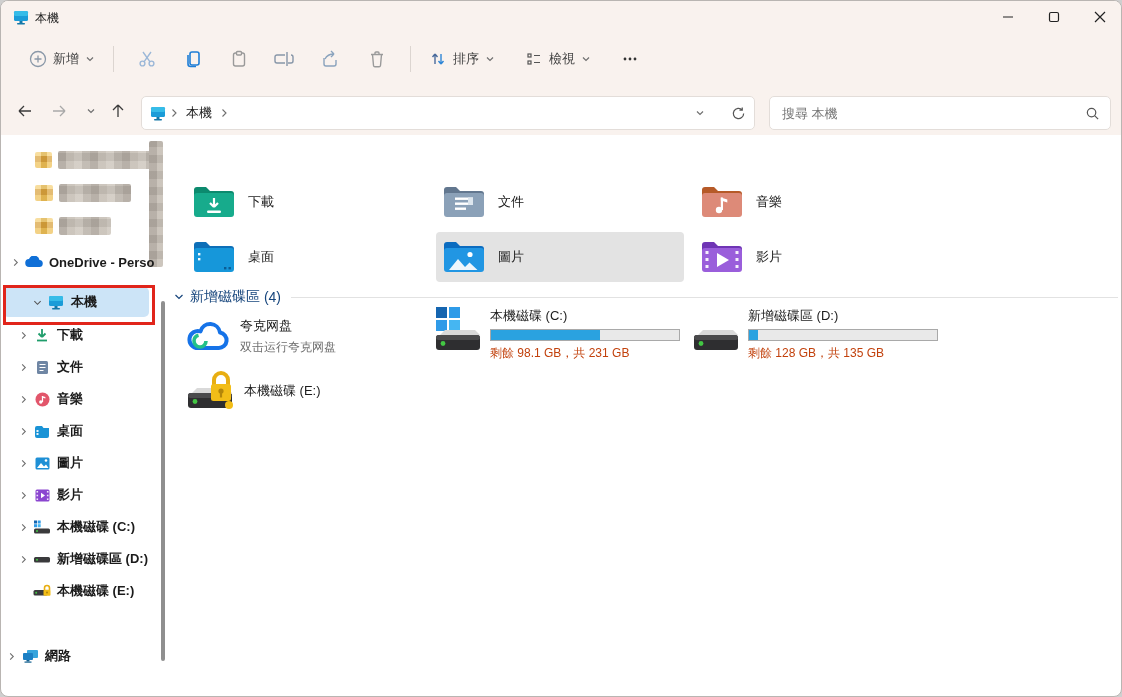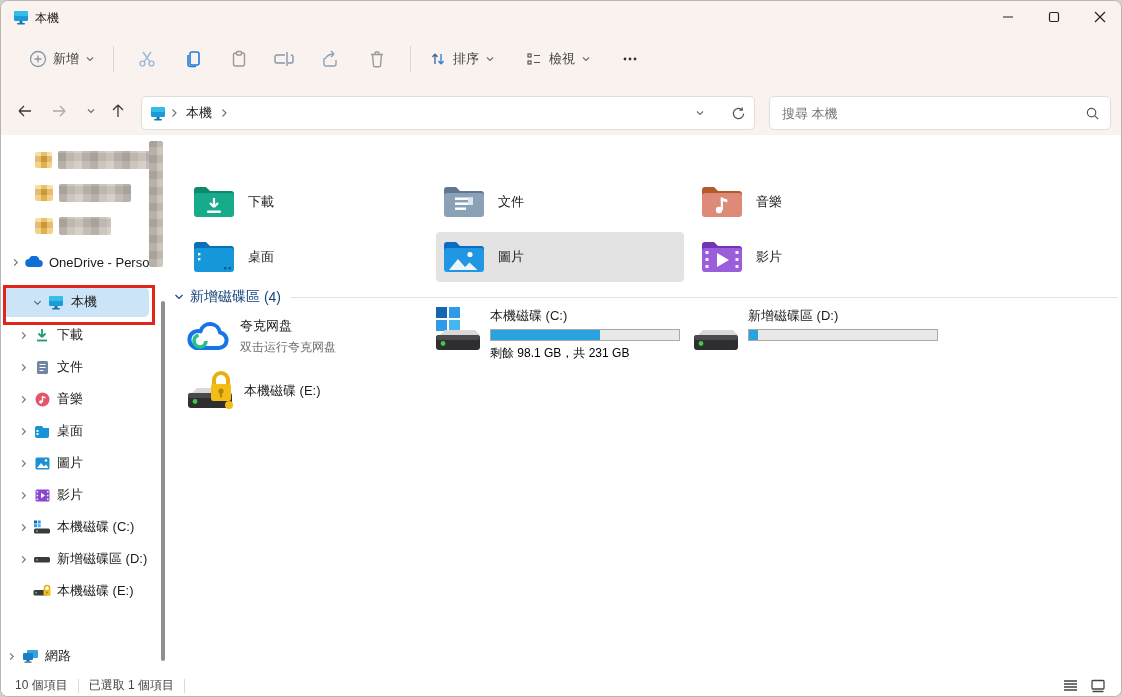--- a/index.html
+++ b/index.html
@@ -17,41 +17,41 @@
   
   #navrow{left:0;top:84px;width:100%;height:50px;background:#f9f2ee;border-bottom:1px solid #e6e0dc;}
   .navbtn{top:96px;width:28px;height:28px;display:flex;align-items:center;justify-content:center;border-radius:5px;}
   #addressbox{left:140px;top:95px;width:614px;height:34px;background:#fff;border:1px solid #e3ddd9;border-radius:5px;display:flex;align-items:center;box-sizing:border-box;padding:0 8px;}
   #searchbox{left:768px;top:95px;width:342px;height:34px;background:#fff;border:1px solid #e3ddd9;border-radius:5px;display:flex;align-items:center;box-sizing:border-box;padding:0 10px;}
   #searchbox input{border:0;outline:0;flex:1;font-size:13px;color:#333;font-family:inherit;background:transparent;}
   #searchbox input::placeholder{color:#767676;}
   .crumb{font-size:13px;color:#1b1b1b;margin:0 4px;}
   
   #sidebar{left:0;top:134px;width:167px;height:538px;background:#fff;}
-  .srow{position:absolute;left:0;width:160px;height:30px;display:flex;align-items:center;border-radius:5px;font-size:13px;color:#1b1b1b;}
+  .srow{position:absolute;left:0;width:160px;height:30px;display:flex;align-items:center;border-radius:5px;font-size:13px;color:#1b1b1b;font-weight:bold;}
   .srow .chev{width:12px;display:flex;justify-content:center;}
   .srow .sic{width:18px;height:16px;margin:0 6px 0 4px;display:flex;align-items:center;justify-content:center;}
   .sel{background:#cce4f7;}
   #redbox{left:2px;top:150px;width:146px;height:34px;border:3px solid #e1251b;z-index:5;}
   #side-scroll{left:160px;top:166px;width:4px;height:360px;background:#8f8f8f;border-radius:2px;}
   .mosaic-text{border-radius:2px;background-image:repeating-linear-gradient(90deg,rgba(110,100,92,.30) 0 8px,rgba(178,170,160,.30) 8px 16px,rgba(208,202,194,.30) 16px 24px,rgba(148,141,133,.30) 24px 32px),repeating-linear-gradient(0deg,#d8d2ca 0 8px,#c3bdb5 8px 16px);}
   .mosaic-icon{border-radius:2px;background-image:repeating-linear-gradient(90deg,rgba(255,255,255,.28) 0 6px,rgba(90,60,10,.10) 6px 12px),repeating-linear-gradient(0deg,#eec057 0 6px,#d9a23d 6px 12px,#f5d17a 12px 18px);}
   
   #main{left:167px;top:134px;width:955px;height:538px;background:#fff;}
   .gheader{position:absolute;display:flex;align-items:center;font-size:14px;color:#16457c;}
   .gheader .gline{height:1px;background:#e2e2e2;margin-left:10px;}
   .tile{position:absolute;width:248px;height:50px;display:flex;align-items:center;border-radius:4px;}
   .tile .tlabel{font-size:13px;color:#1b1b1b;margin-left:12px;}
   .tile-sel{background:#e3e3e3;}
   .dtile{position:absolute;display:flex;}
   .dname{font-size:13px;color:#1b1b1b;}
   .dsub{font-size:12px;color:#6e6e6e;margin-top:4px;}
   .bar{width:190px;height:12px;border:1px solid #a9a9a9;background:#e9e9e9;margin-top:4px;box-sizing:border-box;}
   .bar>div{height:100%;background:#2aa2e0;}
-  .usage{font-size:12px;color:#000000;margin-top:4px;}
+  .usage{font-size:12px;color:#c2410c;margin-top:4px;}
   
   #statusbar{left:0;top:672px;width:100%;height:25px;background:#fff;display:flex;align-items:center;font-size:12px;color:#444;}
   .ssep{width:1px;height:14px;background:#d9d9d9;margin:0 10px;}
 </style>
 </head>
 <body>
 
 <div id="win">
 
   <div class="abs" id="titlebar">
@@ -535,51 +535,34 @@
         <path d="M8 30 l5-5 h30 l5 5z" fill="#d9d9d9"></path>
         <rect x="4" y="30" width="44" height="15" rx="3" fill="#2e2e30"></rect>
         <rect x="4" y="30" width="44" height="5" rx="2.5" fill="#4a4a4c"></rect>
         <circle cx="11" cy="38.5" r="2.4" fill="#43c743"></circle>
       </svg>
       <div style="margin-left:6px;padding-top:2px">
         <div class="dname">新增磁碟區 (D:)</div>
         <div class="bar">
             <div style="width: 5%;"></div>
           </div>
+        <div class="usage">剩餘 128 GB，共 135 GB</div>
       </div>
     </div>
 
     <div class="dtile" style="left:18px;top:232px;width:244px;align-items:center">
       <svg width="54" height="48" viewBox="0 0 54 48">
         <path d="M6 26 l5-5 h30 l5 5z" fill="#d9d9d9"></path>
         <rect x="2" y="26" width="44" height="15" rx="3" fill="#2e2e30"></rect>
         <rect x="2" y="26" width="44" height="5" rx="2.5" fill="#4a4a4c"></rect>
         <circle cx="9" cy="34.5" r="2.4" fill="#43c743"></circle>
         <path d="M28 18 v-5 a7 7 0 0 1 14 0 v5" fill="none" stroke="#e8ae12" stroke-width="4"></path>
         <rect x="25" y="17" width="20" height="17" rx="2.5" fill="#f2bd17"></rect>
         <circle cx="35" cy="24" r="2.6" fill="#b3860a"></circle>
         <rect x="33.9" y="25.5" width="2.2" height="5" fill="#b3860a"></rect>
         <circle cx="43" cy="38" r="4" fill="#f2bd17"></circle>
       </svg>
       <div class="dname" style="margin-left:4px">本機磁碟 (E:)</div>
     </div>
   </div>
 
-  <div class="abs" id="statusbar">
-    <span style="margin-left:14px">10 個項目</span>
-    <div class="ssep"></div>
-    <span>已選取 1 個項目</span>
-    <div class="ssep"></div>
-    <div style="flex:1"></div>
-    <div style="width:26px;display:flex;justify-content:center">
-      <svg width="15" height="13" viewBox="0 0 15 13">
-        <path d="M1 2 h13 M1 5 h13 M1 8 h13 M1 11 h13" stroke="#444" stroke-width="1.4"></path>
-      </svg>
-    </div>
-    <div style="width:30px;display:flex;justify-content:center;margin-right:8px">
-      <svg width="16" height="14" viewBox="0 0 16 14">
-        <rect x="2" y="1.5" width="12" height="8.5" rx="1" fill="none" stroke="#444" stroke-width="1.3"></rect>
-        <path d="M2.5 12.5 h11" stroke="#444" stroke-width="1.4"></path>
-      </svg>
-    </div>
-  </div>
 
 </div>
 
 </body></html>

